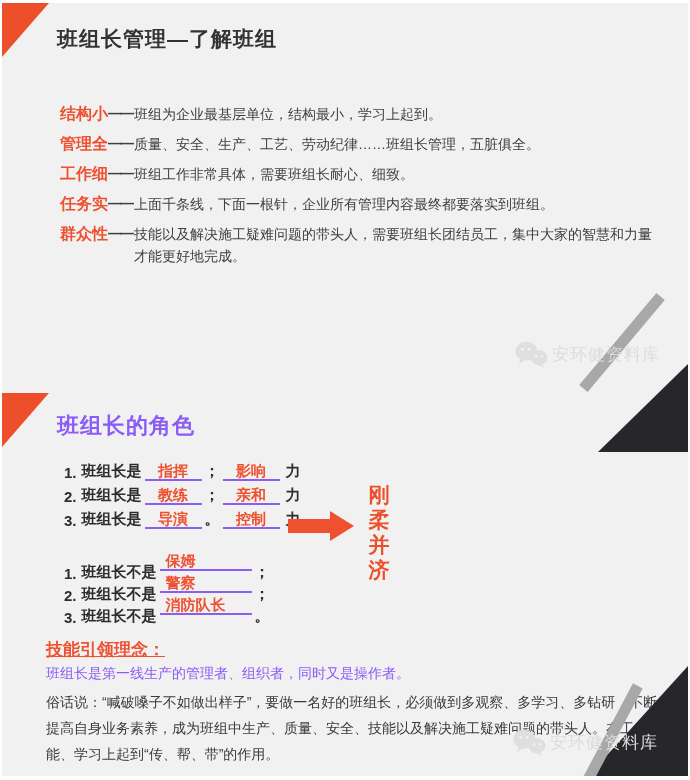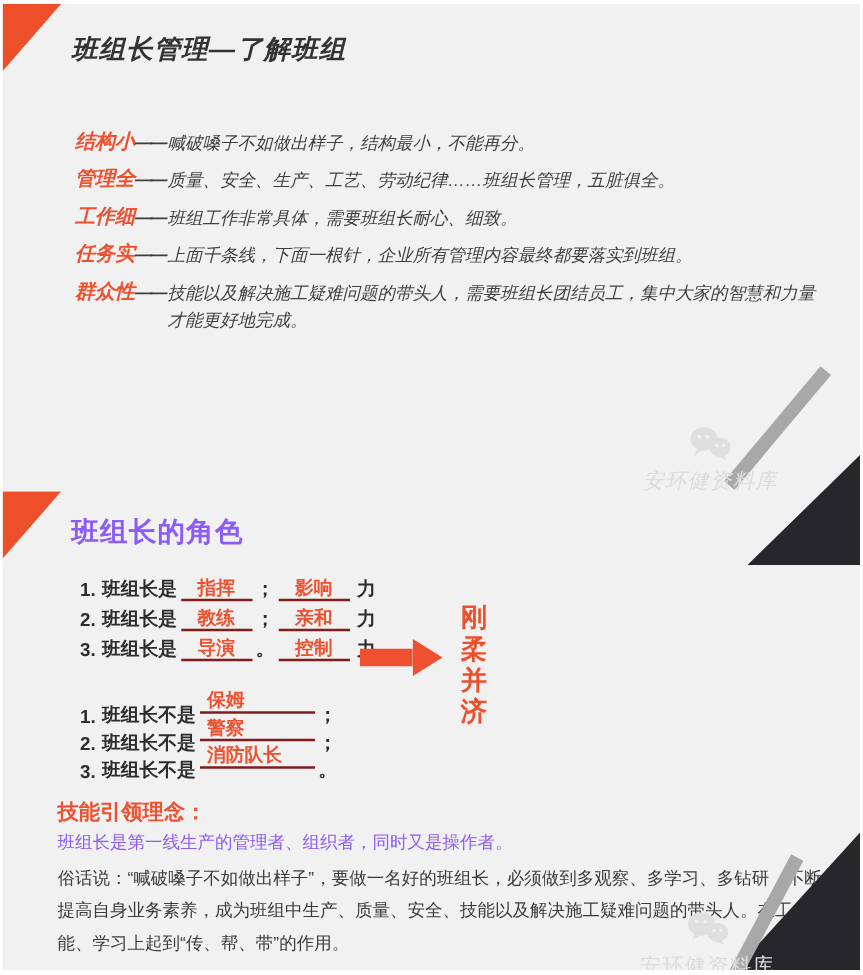--- a/index.html
+++ b/index.html
@@ -6,21 +6,21 @@
   body {
     width:690px; height:780px; position:relative;
     background:#ffffff;
     font-family:"Liberation Sans","DejaVu Sans",sans-serif;
     overflow:hidden;
   }
   .slide {
     position:absolute; left:2px; width:686px;
     background:#f1f1f1; overflow:hidden;
   }
-  #slide1 { top:3px; height:449px;font-style:italic; }
+  #slide1 { top:3px; height:449px; }
   #slide2 { top:393px; height:383px; }
 
   
   .corner-orange {
     position:absolute; top:0; left:0; width:47px; height:54px;
     background:#ee4f2b;
     clip-path:polygon(0 0,100% 0,0 100%);
   }
 
   
@@ -60,21 +60,21 @@
   .rolesA { position:absolute; left:62px; top:64px; }
   .rolesB { position:absolute; left:62px; top:167px; }
   .role-row {
     display:flex; align-items:flex-end;
     font-size:15px; font-weight:bold; color:#2d2d2d; white-space:nowrap;
   }
   .rolesA .role-row { height:24px; }
   .rolesB .role-row { height:22px; }
   .role-num { margin-right:5px; }
   .blank {
-    display:inline-block; border-bottom:2px solid #7f1d1d;
+    display:inline-block; border-bottom:2px solid #8b5cf6;
     color:#ee5130; font-size:15px; font-weight:bold; text-align:center;
     line-height:17px;
   }
   .blankA { width:57px; margin:0 3px; }
   .blankB { width:86px; margin:11px 3px; text-align:left; padding-left:6px; }
   .role-suffix { margin-left:3px; }
 
   
   .arrow { position:absolute; left:286px; top:118px; width:66px; height:30px; }
   .arrow-body { position:absolute; left:0; top:8px; width:42px; height:14px; background:#ef5130; }
@@ -84,53 +84,53 @@
   }
 
   
   .motto {
     position:absolute; left:363px; top:89px; width:28px; text-align:center;
     color:#ee4f2b; font-size:21px; font-weight:bold; line-height:25px;
   }
 
   .skills-heading {
     position:absolute; left:44px; top:245px;
-    color:#ee5130; font-size:17px; font-weight:bold;
+    color:#ee5130; font-size:17px; font-weight:bold;text-decoration:underline;
   }
   .para1 {
     position:absolute; left:44px; top:272px; width:620px;
     font-size:14px; color:#8b5cf6;
   }
   .para2 {
     position:absolute; left:44px; top:296px; width:616px;
     font-size:14px; color:#3a3a3a; line-height:26px;
   }
 
   
   .watermark {
     position:absolute; display:flex; align-items:center; gap:4px;
-    z-index:5; color:#dcdcdc; font-size:17px; letter-spacing:1px; white-space:nowrap;flex-direction:column;
+    z-index:5; color:#dcdcdc; font-size:17px; letter-spacing:1px; white-space:nowrap;
   }
   #slide1 .watermark { left:512px; top:336px; }
   #slide2 .watermark { left:510px; top:334px; }
   .wm-icon { flex:0 0 auto; }
 </style>
 </head>
 <body>
 
 <div class="slide" id="slide1">
   <div class="corner-orange"></div>
 
   <div class="slide-title">班组长管理—了解班组</div>
 
   <div class="kw-rows">
     <div class="kw-row">
       <span class="kw">结构小</span>
       <span class="kw-dash">——</span>
-      <span class="kw-text">喊破嗓子不如做出样子，结构最小，不能再分。</span>
+      <span class="kw-text">班组为企业最基层单位，结构最小，学习上起到。</span>
     </div>
     <div class="kw-row">
       <span class="kw">管理全</span>
       <span class="kw-dash">——</span>
       <span class="kw-text">质量、安全、生产、工艺、劳动纪律……班组长管理，五脏俱全。</span>
     </div>
     <div class="kw-row">
       <span class="kw">工作细</span>
       <span class="kw-dash">——</span>
       <span class="kw-text">班组工作非常具体，需要班组长耐心、细致。</span>

